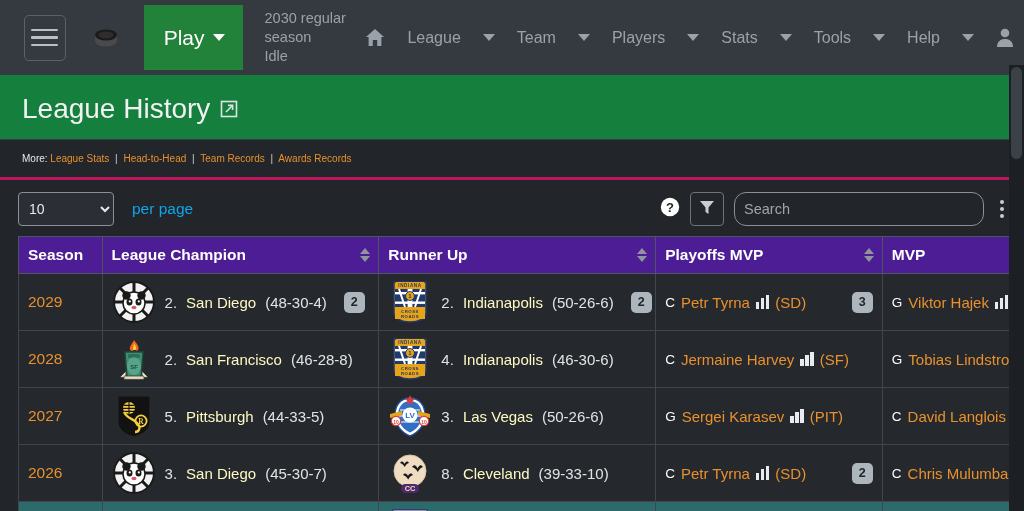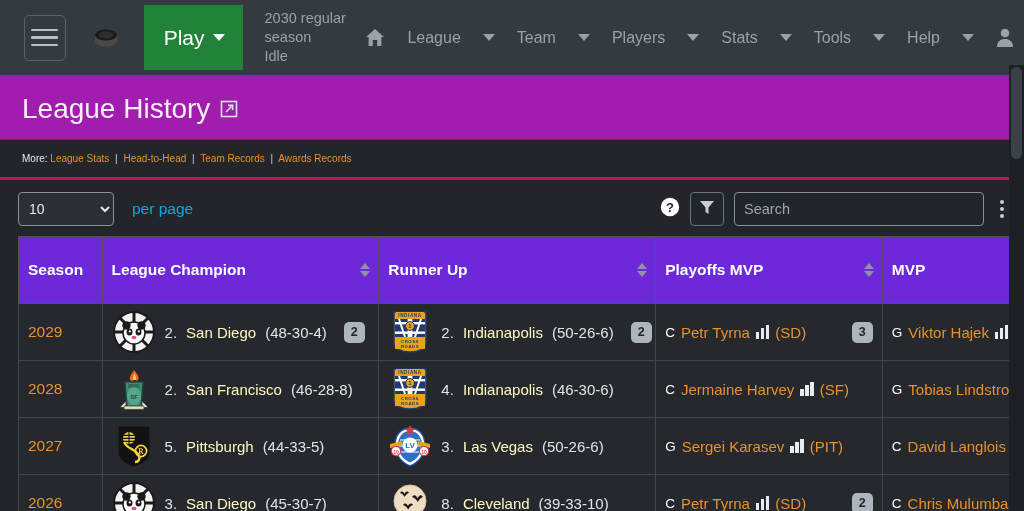--- a/index.html
+++ b/index.html
@@ -74,21 +74,21 @@
     padding-right: 10px;
     font-size: 16px;
     color: #9aa1a9;
   }
   .navlink { display: flex; align-items: center; gap: 22px; cursor: pointer; }
   .home-icon svg { display: block; }
   .user-icon svg { display: block; }
 
   
   .page-header {
-    background: #a21caf;
+    background: #15803d;
     padding: 18px 0 14px 22px;
     border-bottom: 1px solid #3a4048;
     display: flex; align-items: center;
   }
   .page-title {
     font-size: 28px;
     color: #f2f2f2;
     font-weight: 400;
   }
   .extlink-icon { margin-left: 10px; display: inline-flex; }
@@ -128,21 +128,21 @@
     border: 1px solid #6c737b;
     border-radius: 4px;
     background: transparent;
     display: flex; align-items: center; justify-content: center;
     cursor: pointer;
   }
   .search-input {
     width: 250px; height: 34px;
     background: #22252a;
     border: 1px solid #8b9098;
-    border-radius: 4px;
+    border-radius: 12px;
     color: #e8e8e8;
     font-size: 14.5px;
     padding: 0 9px;
     font-family: "Liberation Sans", sans-serif;
   }
   .search-input::placeholder { color: #9fa5ac; }
   .kebab {
     width: 16px; height: 34px;
     display: flex; flex-direction: column;
     align-items: center; justify-content: center; gap: 3px;
@@ -152,25 +152,25 @@
 
   
   .table-wrap { padding: 0 0 0 18px; overflow: hidden; }
   table.history {
     border-collapse: collapse;
     table-layout: fixed;
     width: 1220px;
     font-size: 15px;
   }
   table.history th {
-    background: #6d28d9;
+    background: #4c1d95;
     color: #ffffff;
     font-weight: bold;
     text-align: left;
-    padding: 24px 9px;
+    padding: 9px 9px;
     border: 1px solid #4e555d;
     font-size: 15.5px;
     white-space: nowrap;
     position: relative;
     margin-top: 44px;
   }
   table.history td {
     border: 1px solid #3f464e;
     padding: 6px 9px;
     vertical-align: middle;

